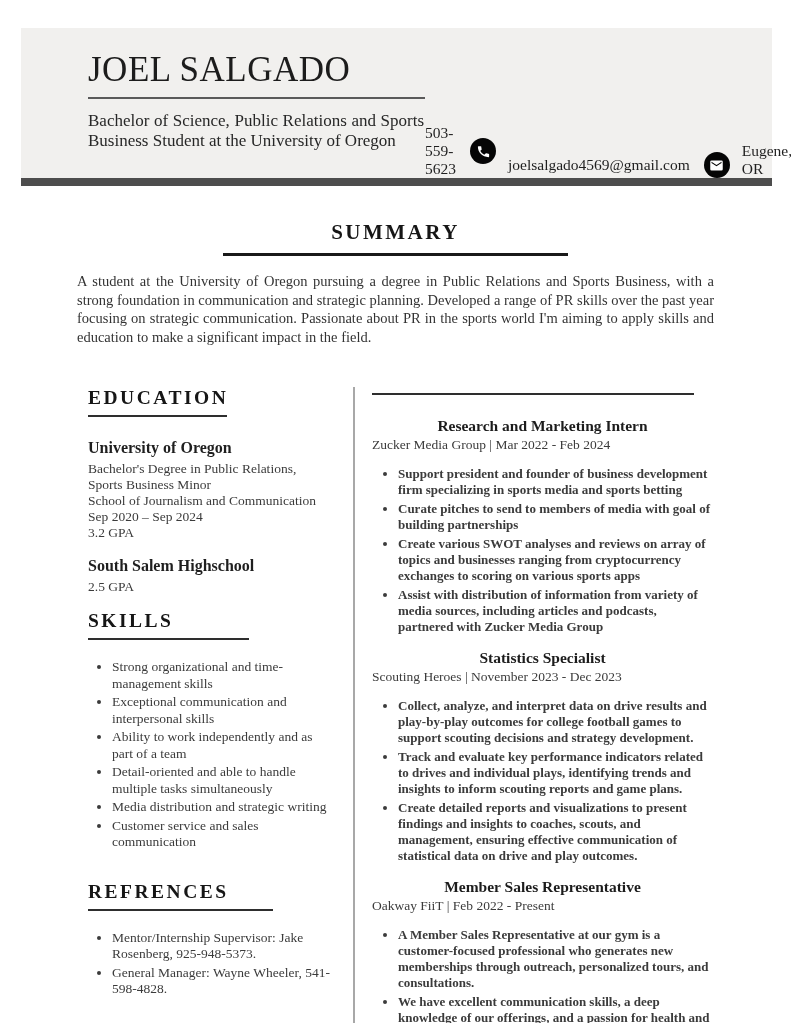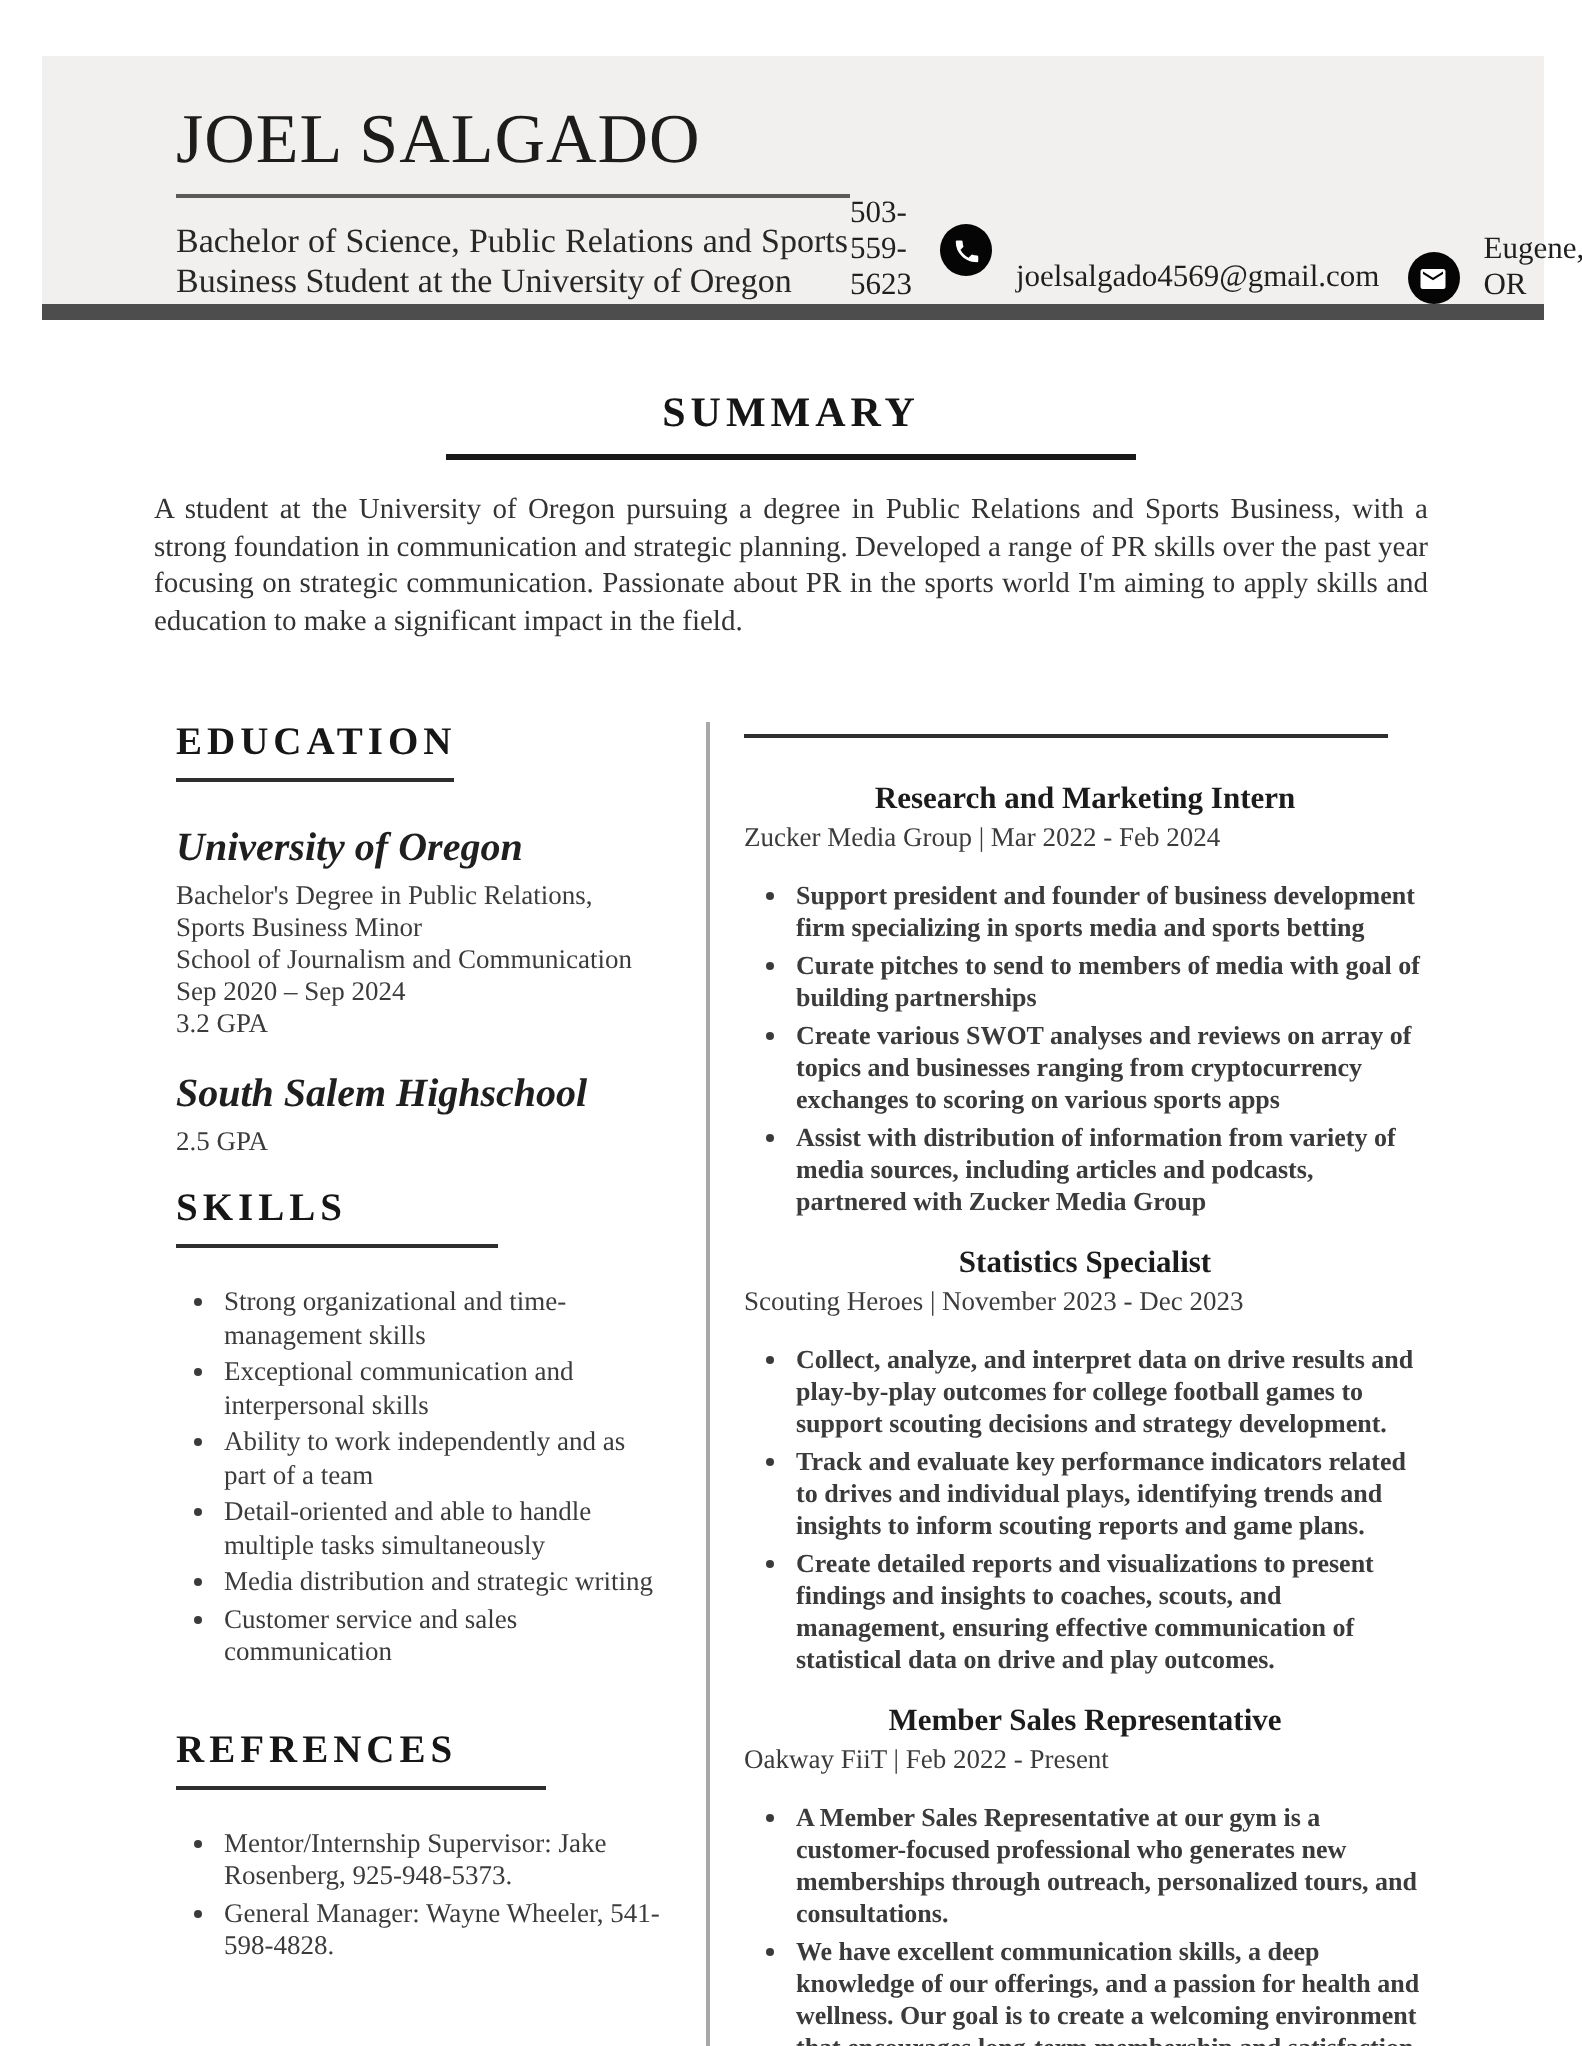--- a/index.html
+++ b/index.html
@@ -9,21 +9,21 @@
     background: #ffffff;
     font-family: "Liberation Serif", serif;
     color: #2e2e2e;
     -webkit-font-smoothing: antialiased;
   }
   .page { position: relative; width: 791px; height: 1023px; overflow: hidden; }
 
   
   .header {
     margin: 28px 0 0 21px;
-    width: 751px; height: 124px;
+    width: 751px; height: 150px;
     background: #f1f0ee;
     display: flex; justify-content: space-between;
     padding-left: 67px;
   }
   .name-block { padding-top: 22px; }
   .name {
     font-size: 35px; color: #1c1c1c; letter-spacing: 0.5px;
     font-weight: normal; line-height: 40px;
   }
   .name-rule { width: 337px; height: 2px; background: #5a5a5a; margin-top: 7px; }
@@ -71,21 +71,21 @@
   }
   .heading-rule { height: 2px; background: #2e2e2e; margin-top: 6px; }
   .rule-education { width: 139px; }
   .rule-skills { width: 161px; }
   .rule-refrences { width: 185px; }
   .rule-experience { width: 322px; }
 
   
   .edu-entry-first { margin-top: 22px; }
   .edu-entry { margin-top: 16px; }
-  .edu-school { font-size: 20px; font-weight: bold; color: #1f1f1f; margin-bottom: 4px; font-style: italic; }
+  .edu-school { font-size: 16px; font-weight: bold; color: #1f1f1f; margin-bottom: 4px; }
   .edu-line { font-size: 13.5px; line-height: 16px; color: #3b3b3b; }
 
   
   .skills-section { margin-top: 15px; }
   .refs-section { margin-top: 30px; }
   .bullet-list { margin: 19px 0 0; padding-left: 24px; }
   .bullet-list li {
     font-size: 13.5px; line-height: 16.5px; color: #3b3b3b; margin-bottom: 2px;
   }
 

